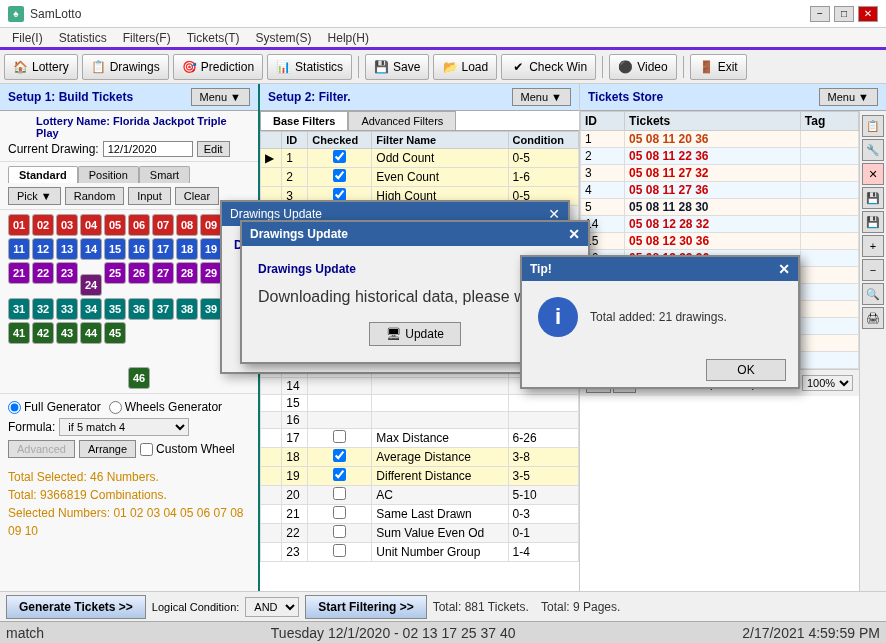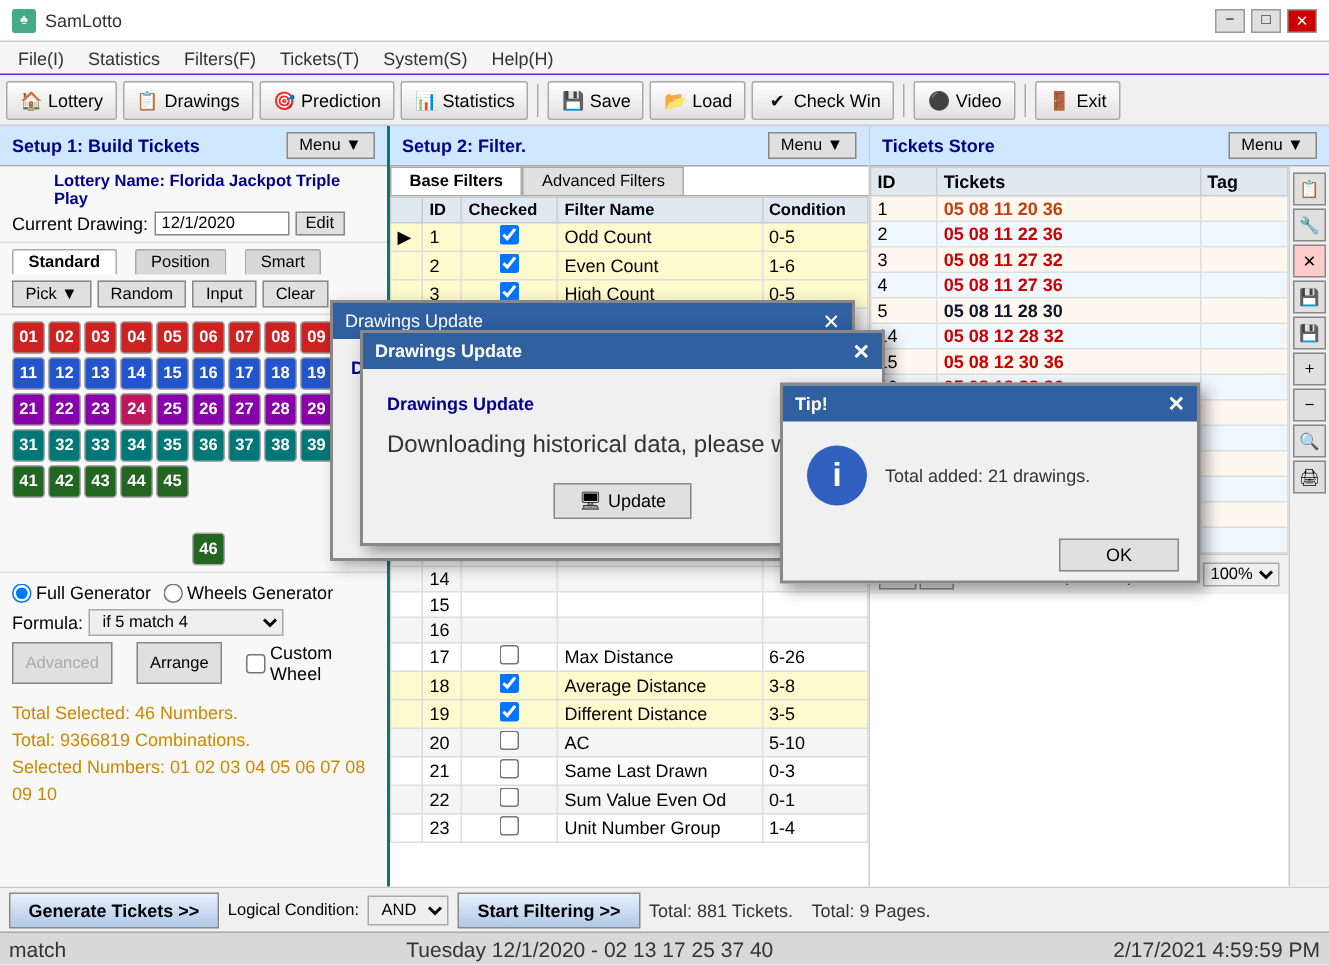--- a/index.html
+++ b/index.html
@@ -8,21 +8,21 @@
     
     .title-bar { display: flex; align-items: center; justify-content: space-between; background: #fff; border-bottom: 1px solid #ccc; height: 28px; padding: 0 8px; }
     .title-bar-left { display: flex; align-items: center; gap: 6px; }
     .title-bar-icon { width: 16px; height: 16px; background: #4a8; border-radius: 2px; display: flex; align-items: center; justify-content: center; color: #fff; font-size: 10px; }
     .title-bar-title { font-size: 12px; color: #333; }
     .title-bar-controls { display: flex; gap: 4px; }
     .title-bar-btn { width: 20px; height: 16px; border: 1px solid #999; background: #e0e0e0; cursor: pointer; display: flex; align-items: center; justify-content: center; font-size: 10px; }
     .title-bar-btn.close { background: #c00; color: #fff; }
 
     
-    .menu-bar { display: flex; align-items: center; height: 22px; background: #f5f5f5; border-bottom: 1px solid #6d28d9; padding: 0 4px; }
+    .menu-bar { display: flex; align-items: center; height: 22px; background: #f5f5f5; border-bottom: 3px solid #6d28d9; padding: 0 4px; }
     .menu-item { padding: 2px 8px; cursor: pointer; font-size: 12px; color: #333; }
 
     
     .toolbar { display: flex; align-items: center; height: 34px; background: #f0f0f0; border-bottom: 1px solid #ccc; padding: 2px 4px; gap: 4px; }
     .toolbar-btn { display: flex; align-items: center; gap: 3px; padding: 3px 8px; border: 1px solid #aaa; background: linear-gradient(to bottom, #fff, #e0e0e0); cursor: pointer; border-radius: 2px; font-size: 11px; height: 26px; }
     .toolbar-icon { width: 16px; height: 16px; display: flex; align-items: center; justify-content: center; }
     .toolbar-sep { width: 1px; height: 22px; background: #aaa; margin: 0 2px; }
 
     
     .main { display: flex; height: calc(643px - 28px - 22px - 34px - 30px - 22px); }
@@ -32,36 +32,36 @@
     .panel-header { background: #d0e8ff; padding: 4px 8px; display: flex; justify-content: space-between; align-items: center; border-bottom: 1px solid #aaa; }
     .panel-header-title { font-weight: bold; color: #00008b; font-size: 12px; }
     .panel-menu-btn { border: 1px solid #888; background: #e0e0e0; padding: 2px 8px; cursor: pointer; font-size: 11px; }
 
     .lottery-info { padding: 4px 8px; background: #f8f8f8; border-bottom: 1px solid #ddd; }
     .lottery-name { color: #00008b; font-weight: bold; font-size: 11px; padding-left: 28px; }
     .lottery-drawing { display: flex; align-items: center; gap: 4px; margin-top: 2px; font-size: 11px; }
     .drawing-input { border: 1px solid #888; padding: 1px 4px; width: 90px; font-size: 11px; }
     .edit-btn { border: 1px solid #888; background: #e0e0e0; padding: 1px 6px; cursor: pointer; font-size: 11px; }
 
-    .mode-tabs { display: flex; padding: 4px 8px 0; gap: 12px; }
+    .mode-tabs { display: flex; padding: 4px 8px 0; gap: 0; }
     .mode-tab { padding: 2px 10px; border: 1px solid #aaa; border-bottom: none; cursor: pointer; background: #d8d8d8; font-size: 11px; border-radius: 2px 2px 0 0; }
     .mode-tab.active { background: #fff; font-weight: bold; }
 
     .pick-row { display: flex; align-items: center; gap: 4px; padding: 4px 8px; border-bottom: 1px solid #ddd; }
     .pick-btn { border: 1px solid #888; background: #e0e0e0; padding: 2px 8px; cursor: pointer; font-size: 11px; }
 
     .number-grid { display: flex; flex-wrap: wrap; padding: 4px 8px; gap: 2px; }
     .num-cell { width: 22px; height: 22px; display: flex; align-items: center; justify-content: center; border: 1px solid #aaa; border-radius: 3px; cursor: pointer; font-size: 11px; font-weight: bold; color: #fff; }
 
     .generator-section { padding: 6px 8px; border-top: 1px solid #ddd; }
     .gen-row { display: flex; align-items: center; gap: 8px; margin-bottom: 4px; }
     .gen-radio { font-size: 11px; display: flex; align-items: center; gap: 3px; }
     .formula-row { display: flex; align-items: center; gap: 4px; }
     .formula-select { border: 1px solid #aaa; padding: 1px 4px; font-size: 11px; width: 130px; }
-    .gen-btns { display: flex; gap: 16px; margin-top: 4px; }
+    .gen-btns { display: flex; gap: 4px; margin-top: 4px; }
     .gen-btn { border: 1px solid #888; background: #e0e0e0; padding: 2px 8px; cursor: pointer; font-size: 11px; }
     .gen-btn:disabled { color: #aaa; cursor: default; }
 
     .stats-text { padding: 4px 8px; color: #cc8800; font-size: 11px; line-height: 1.5; }
 
     
     .mid-panel { width: 320px; border-right: 1px solid #ccc; background: #fff; display: flex; flex-direction: column; }
     .filter-tabs { display: flex; border-bottom: 1px solid #aaa; }
     .filter-tab { padding: 3px 12px; cursor: pointer; border: 1px solid #aaa; border-bottom: none; background: #e0e0e0; font-size: 11px; }
     .filter-tab.active { background: #fff; font-weight: bold; }
@@ -240,21 +240,21 @@
         <div class="num-cell" style="background: rgb(34, 85, 204);">14</div>
         <div class="num-cell" style="background: rgb(34, 85, 204);">15</div>
         <div class="num-cell" style="background: rgb(34, 85, 204);">16</div>
         <div class="num-cell" style="background: rgb(34, 85, 204);">17</div>
         <div class="num-cell" style="background: rgb(34, 85, 204);">18</div>
         <div class="num-cell" style="background: rgb(34, 85, 204);">19</div>
         <div class="num-cell" style="background: rgb(34, 85, 204);">20</div>
         <div class="num-cell" style="background: rgb(136, 0, 170);">21</div>
         <div class="num-cell" style="background: rgb(136, 0, 170);">22</div>
         <div class="num-cell" style="background: rgb(136, 0, 170);">23</div>
-        <div class="num-cell" style="background: #be185d;">24</div>
+        <div class="num-cell" style="background: #701a75; margin-top: 12px;">24</div>
         <div class="num-cell" style="background: rgb(136, 0, 170);">25</div>
         <div class="num-cell" style="background: rgb(136, 0, 170);">26</div>
         <div class="num-cell" style="background: rgb(136, 0, 170);">27</div>
         <div class="num-cell" style="background: rgb(136, 0, 170);">28</div>
         <div class="num-cell" style="background: rgb(136, 0, 170);">29</div>
         <div class="num-cell" style="background: rgb(136, 0, 170);">30</div>
         <div class="num-cell" style="background: rgb(0, 119, 119);">31</div>
         <div class="num-cell" style="background: rgb(0, 119, 119);">32</div>
         <div class="num-cell" style="background: rgb(0, 119, 119);">33</div>
         <div class="num-cell" style="background: rgb(0, 119, 119);">34</div>

